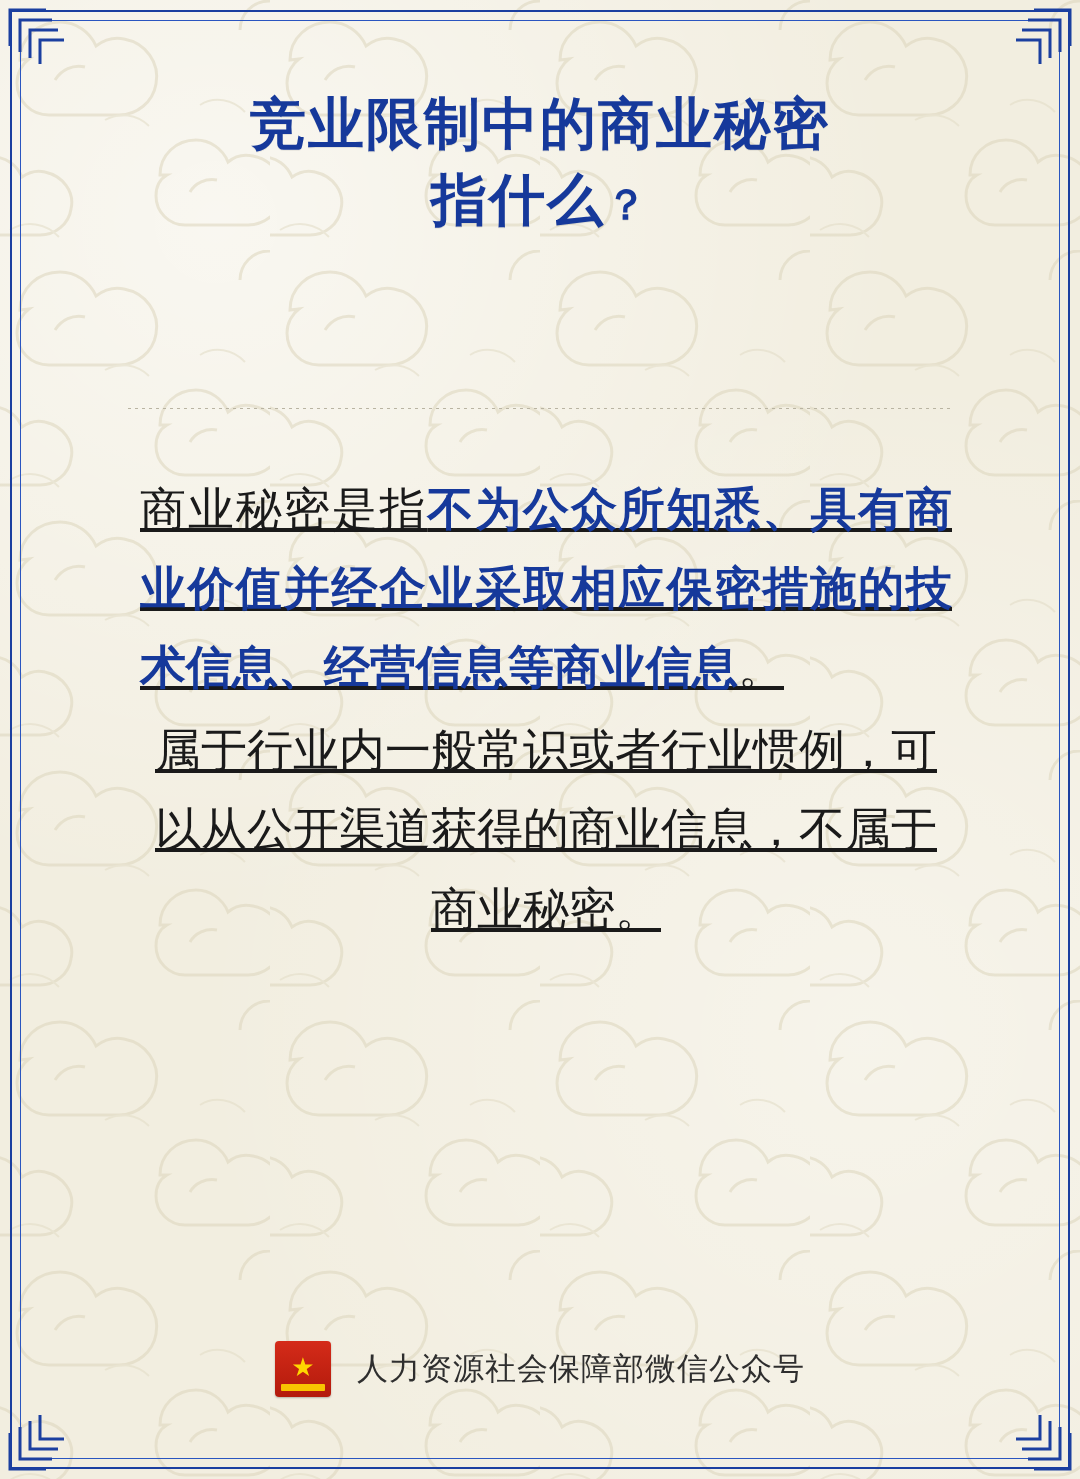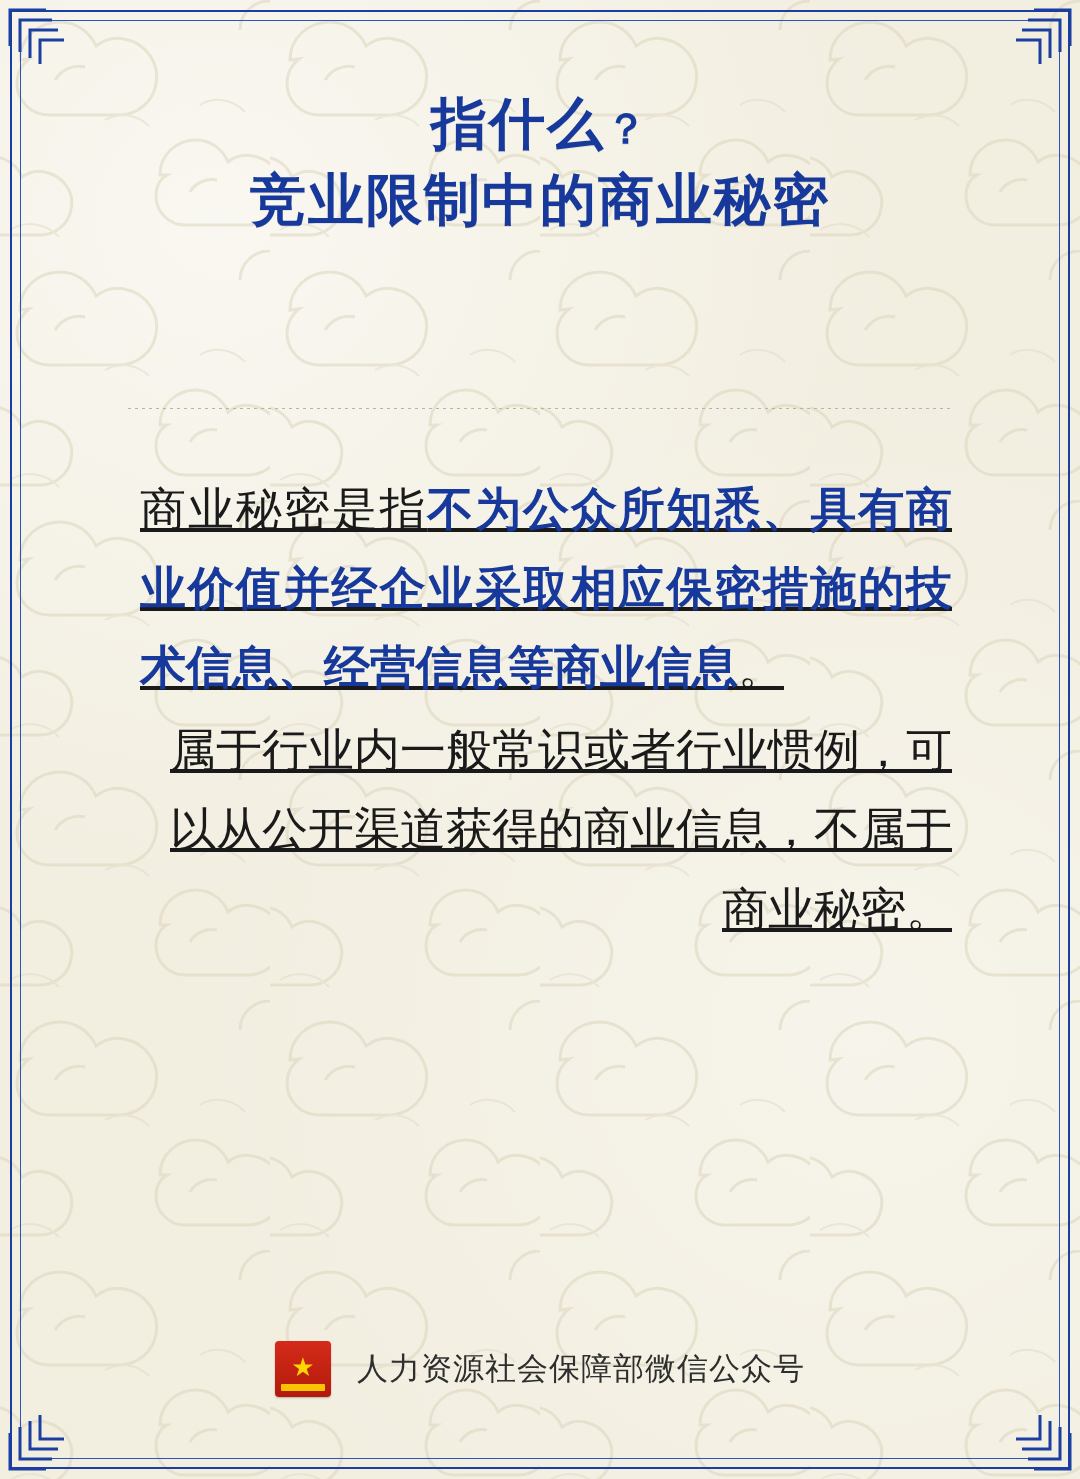--- a/index.html
+++ b/index.html
@@ -119,21 +119,21 @@
     text-decoration: underline;
   }
   .para.p1 { font-weight: 400; }
   .hl {
     color: #16399b;
     font-weight: bold;
     font-family: "DejaVu Serif", "Liberation Serif", serif;
   }
   .para.p2 {
     margin-top: 4px;
-    text-align: right;
+    text-align: center;
   }
 
   
   .footer {
     position: absolute;
     left: 0;
     right: 0;
     bottom: 82px;
     display: flex;
     align-items: center;
@@ -231,22 +231,22 @@
   <svg class="corner br" viewBox="0 0 86 86">
     <g fill="none" stroke="#1b3fa0" stroke-width="3">
       <path d="M4,40 L4,4 L40,4"></path>
       <path d="M14,46 L14,14 L46,14"></path>
       <path d="M24,52 L24,24 L52,24"></path>
       <path d="M34,58 L34,34 L58,34"></path>
     </g>
   </svg>
 
   <div class="title-wrap">
+    <div class="title-line">竞业限制中的商业秘密</div>
     <div class="title-line"><span>指什么</span><span class="qmark">？</span></div>
-    <div class="title-line">竞业限制中的商业秘密</div>
   </div>
 
   <div class="divider"></div>
 
   <div class="body-wrap">
     <p class="para p1"><span>商业秘密是指</span><span class="hl">不为公众所知悉、具有商业价值并经企业采取相应保密措施的技术信息、经营信息等商业信息</span><span>。</span></p>
     <p class="para p2">属于行业内一般常识或者行业惯例，可以从公开渠道获得的商业信息，不属于商业秘密。</p>
   </div>
 
   <div class="footer">

